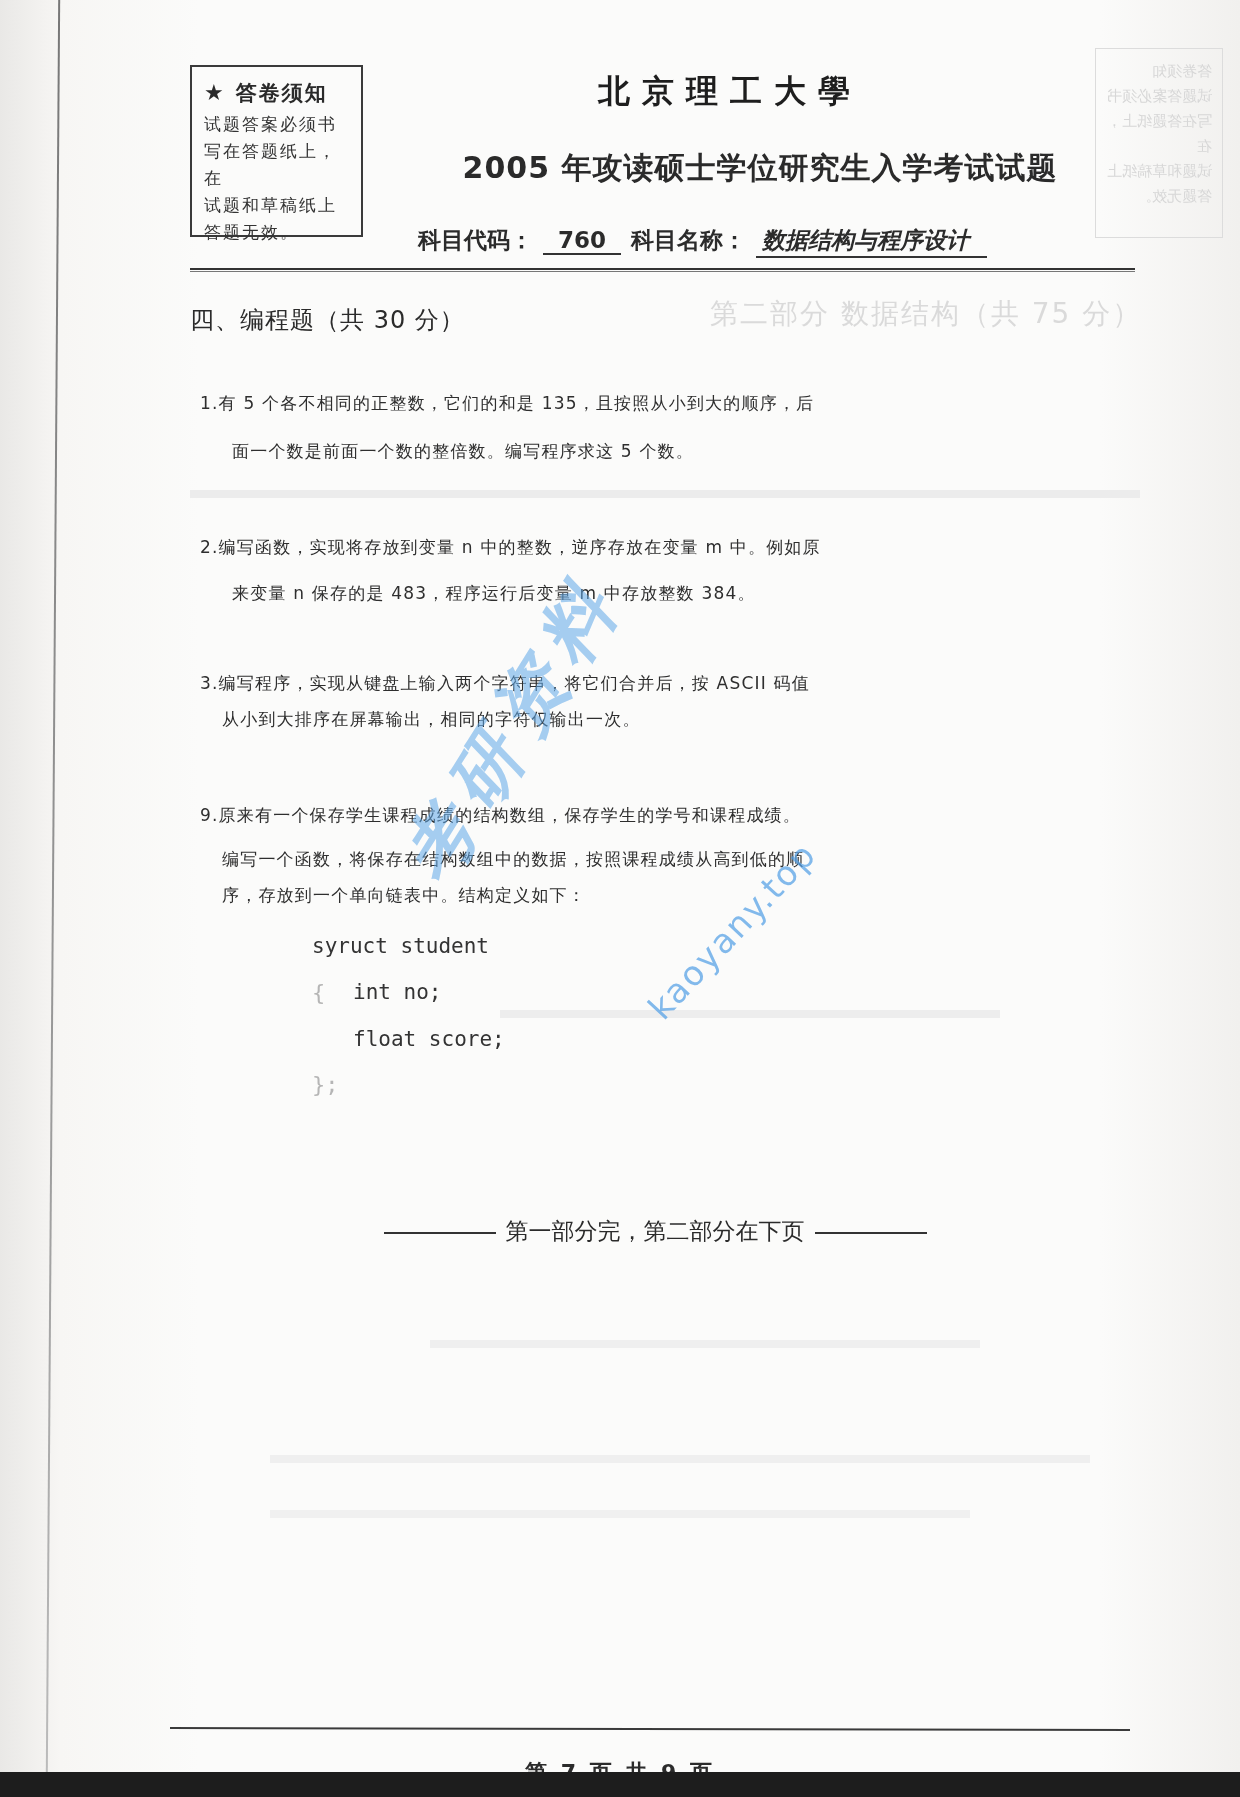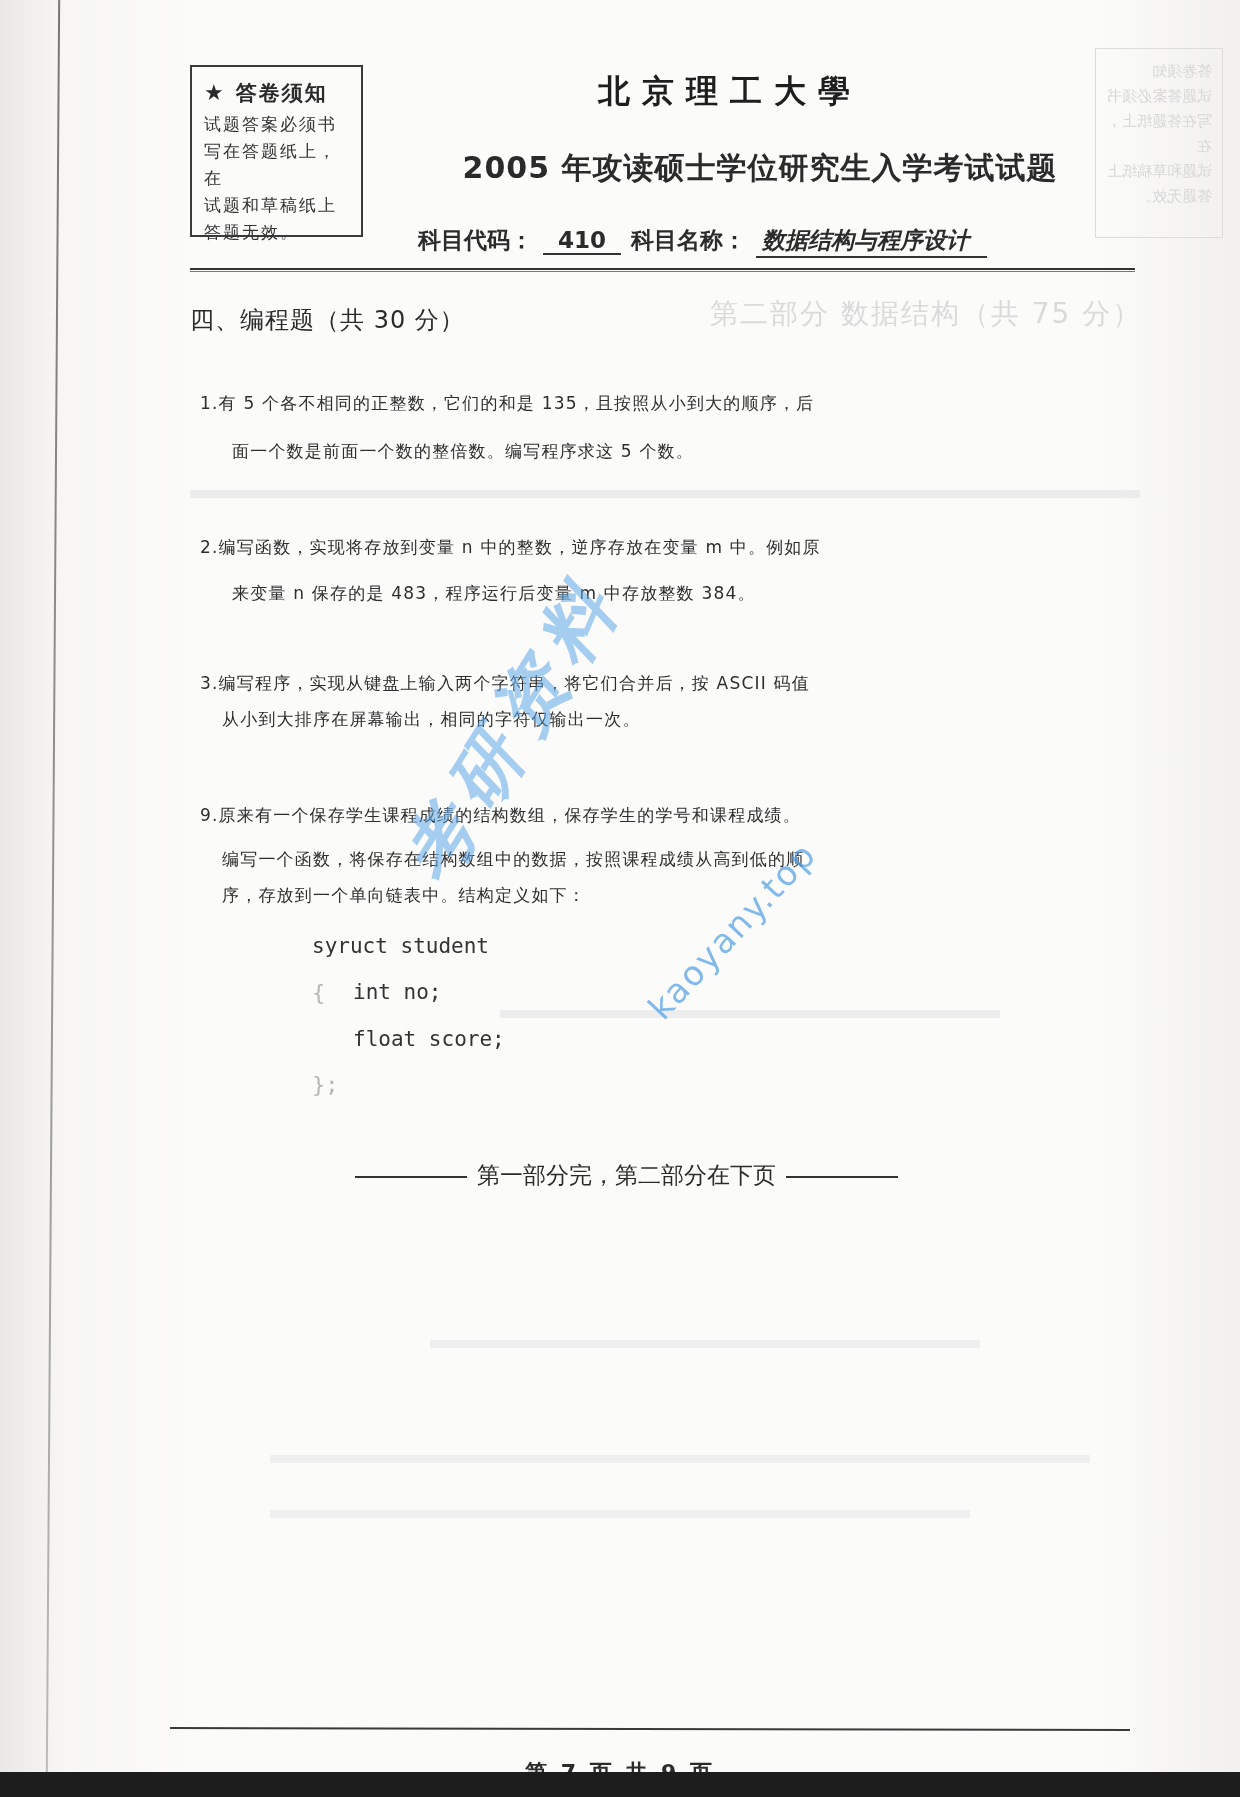--- a/index.html
+++ b/index.html
@@ -65,21 +65,21 @@
   .section-heading {
     position: absolute; left: 190px; top: 304px; font-size: 24px; color: #2b2b2b; letter-spacing: 1px;
   }
   .q { position: absolute; font-size: 17px; color: #2e2e2e; letter-spacing: 1.2px; white-space: nowrap; }
   .code {
     position: absolute; font-family: "DejaVu Sans Mono", "Liberation Mono", monospace;
     font-size: 21px; color: #333; white-space: pre;
   }
   .brace { position: absolute; font-family: "DejaVu Sans Mono", monospace; font-size: 22px; color: #b5b5b5; }
   .section-end {
-    position: absolute; left: 345px; top: 1160px; width: 620px; text-align: left;
+    position: absolute; left: 345px; top: 1216px; width: 620px; text-align: center;
     font-size: 23px; color: #2b2b2b; white-space: nowrap;
   }
   .section-end .dash { display: inline-block; width: 112px; border-top: 2px solid #333; vertical-align: middle; margin: 0 10px; }
   .ghost-text { position: absolute; color: #dedede; font-size: 22px; white-space: nowrap; }
   .footer-rule {
     position: absolute; left: 170px; top: 1728px; width: 960px; height: 0;
     border-top: 2px solid #3a3a3a; transform: rotate(0.12deg);
   }
   .footer-page {
     position: absolute; left: 480px; top: 1758px; width: 280px; text-align: center;
@@ -112,21 +112,21 @@
     <div class="notice-line">试题答案必须书</div>
     <div class="notice-line">写在答题纸上，在</div>
     <div class="notice-line">试题和草稿纸上</div>
     <div class="notice-line">答题无效。</div>
   </div>
 
   <div class="uni-title">北京理工大學</div>
   <div class="exam-title">2005 年攻读硕士学位研究生入学考试试题</div>
 
   <div class="subject-line">
-    <span>科目代码：</span><span class="code-val">410</span><span>科目名称：</span><span class="name-val">数据结构与程序设计</span>
+    <span>科目代码：</span><span class="code-val">760</span><span>科目名称：</span><span class="name-val">数据结构与程序设计</span>
   </div>
   <div class="header-rule"></div>
 
   <div class="ghost-heading">第二部分 数据结构（共 75 分）</div>
 
   <div class="section-heading">四、编程题（共 30 分）</div>
 
   <div class="q" style="left:200px; top:392px;">1.有 5 个各不相同的正整数，它们的和是 135，且按照从小到大的顺序，后</div>
   <div class="q" style="left:232px; top:440px;">面一个数是前面一个数的整倍数。编写程序求这 5 个数。</div>
 

